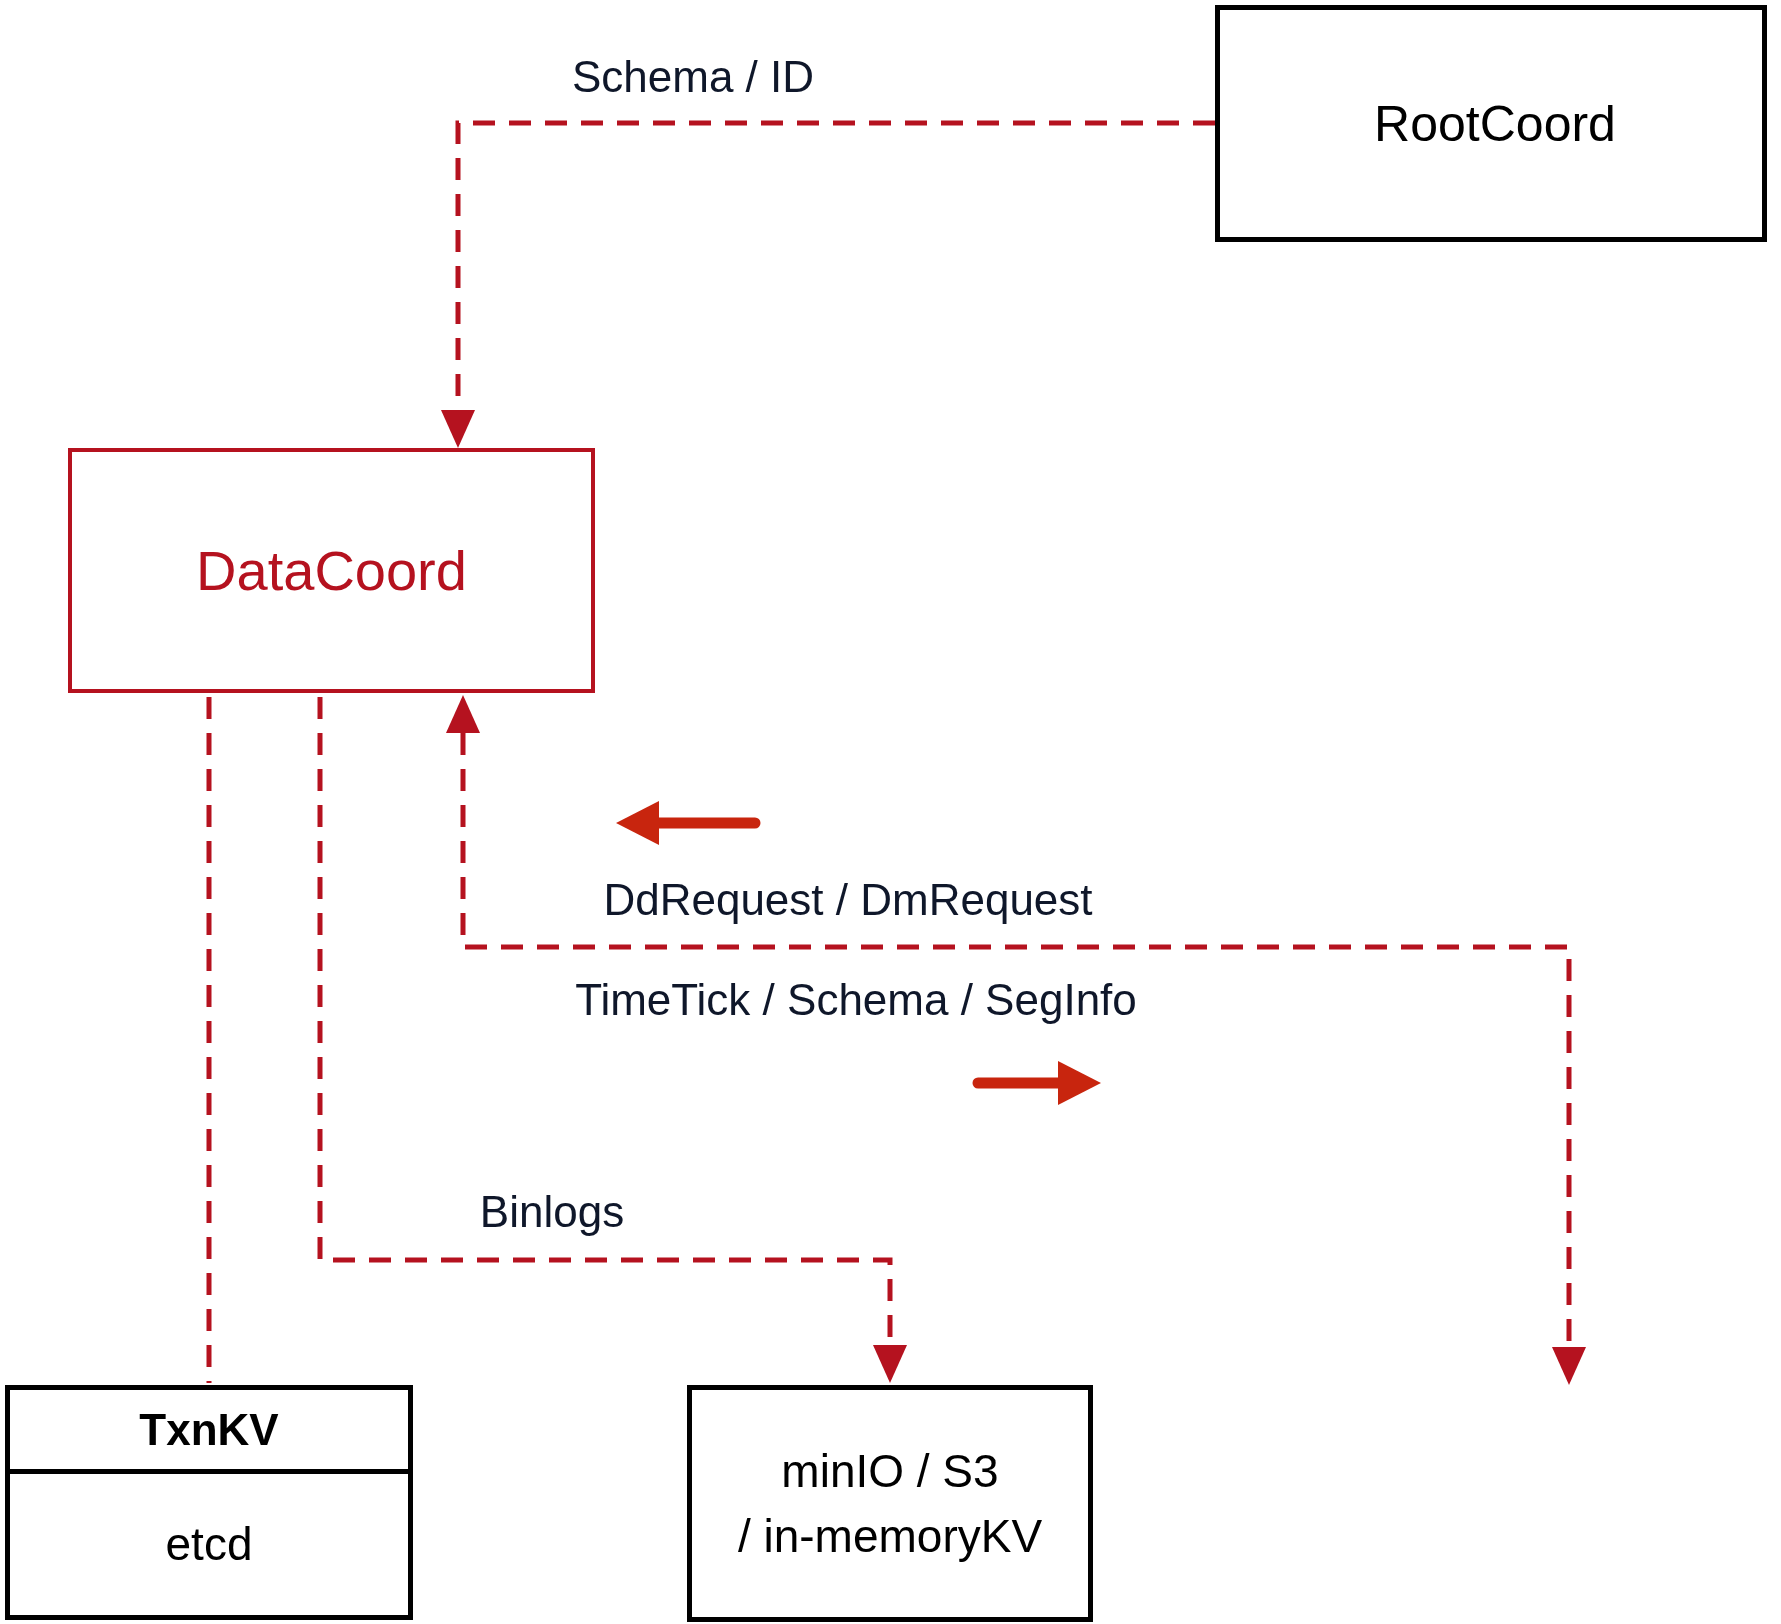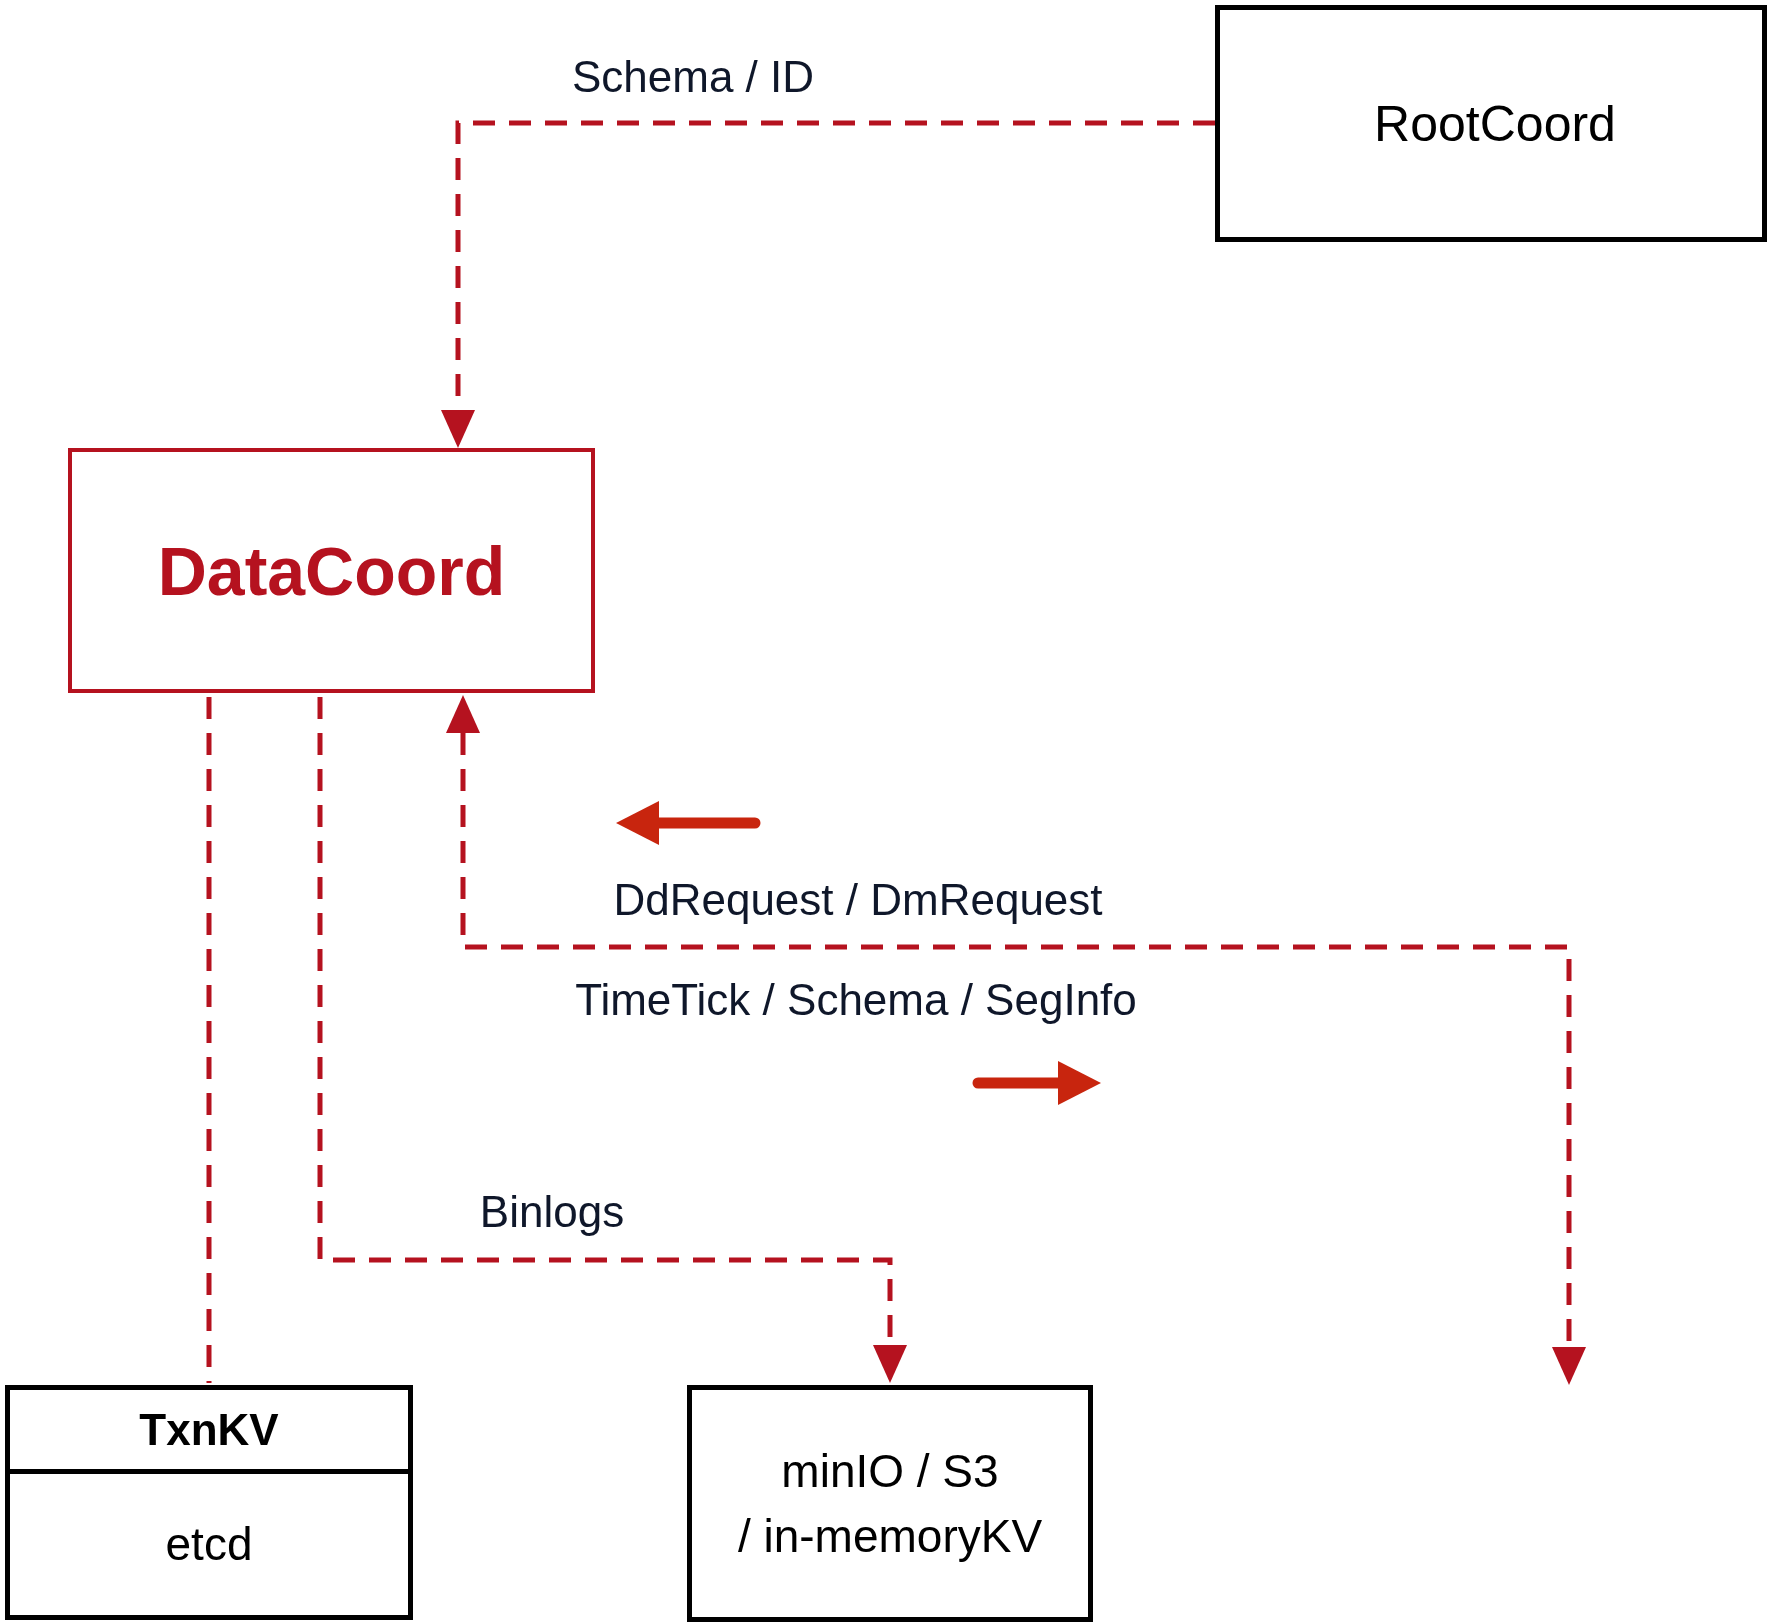--- a/index.html
+++ b/index.html
@@ -45,22 +45,21 @@
     justify-content:center;
   }
   .node.plain{
     border:5px solid var(--box-border);
     font-size:50px;
     padding-left:8px;
   }
   .node.red{
     border:4px solid var(--dashed-red);
     color:var(--dashed-red);
-    font-size:68px;
-    font-weight:bold;
+    font-size:56px;
   }
   .node.table{
     border:5px solid var(--box-border);
     flex-direction:column;
     align-items:stretch;
     justify-content:flex-start;
     padding:0;
   }
   .tbl-header{
     height:79px;
@@ -88,21 +87,21 @@
     color:#0f172a;
   }
 
   #rootcoord{left:1215px;top:5px;width:552px;height:237px;}
   #datacoord{left:68px;top:448px;width:527px;height:245px;}
   #txnkv{left:5px;top:1385px;width:408px;height:235px;}
   #kv{left:687px;top:1385px;width:406px;height:237px;}
   #msgstream{left:1368px;top:1387px;width:402px;height:233px;}
 
   #lbl-schema{left:693px;top:77px;}
-  #lbl-ddrequest{left:848px;top:900px;margin-left:10px;}
+  #lbl-ddrequest{left:848px;top:900px;}
   #lbl-timetick{left:856px;top:1000px;}
   #lbl-binlogs{left:552px;top:1212px;}
 </style>
 </head>
 <body>
 
 <div class="stage">
 
   <svg class="connectors" viewBox="0 0 1781 1624" xmlns="http://www.w3.org/2000/svg">
 

